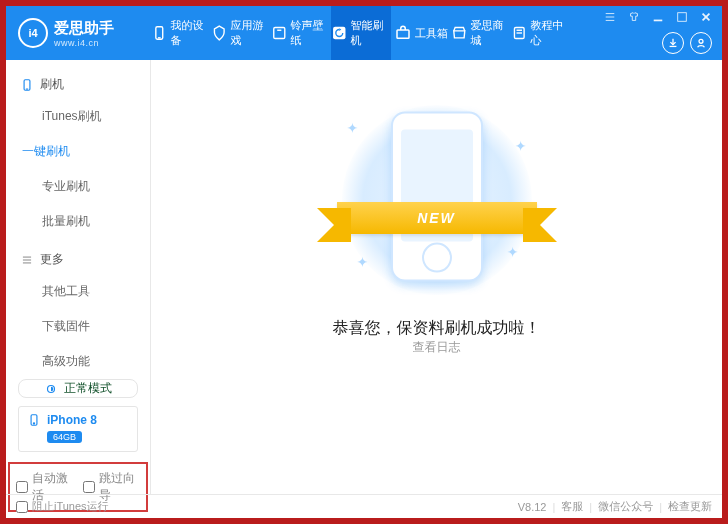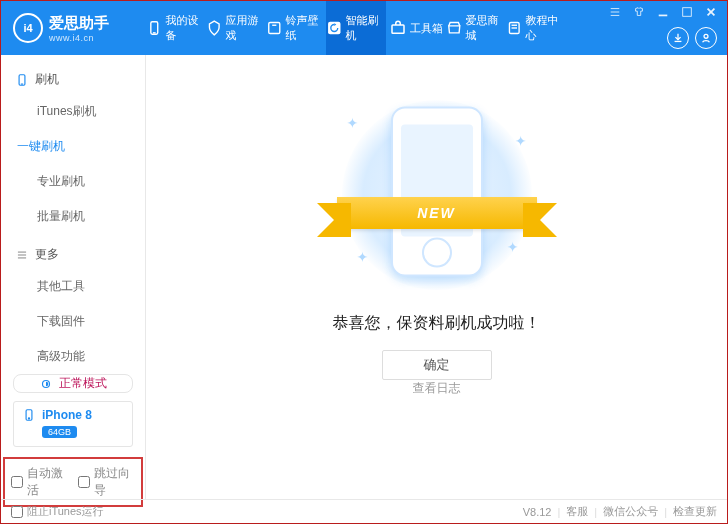--- a/index.html
+++ b/index.html
@@ -1,17 +1,17 @@
 <!DOCTYPE html>
 <html><head>
 <meta charset="utf-8">
 <style>
   * { margin: 0; padding: 0; box-sizing: border-box; }
   body { font-family: "Microsoft YaHei", Arial, sans-serif; font-size: 12px; color: #333; background: #fff; width: 728px; height: 524px; overflow: hidden; }
-  .wrap { width: 728px; height: 524px; display: flex; flex-direction: column; border: 1px solid #b91c1c; background: #fff; }
+  .wrap { width: 728px; height: 524px; display: flex; flex-direction: column; border: 6px solid #b91c1c; background: #fff; }
 
   
   .header { height: 54px; background: #1e8bf0; color: #fff; display: flex; align-items: center; position: relative; }
   .logo-block { display: flex; align-items: center; gap: 6px; padding: 0 12px; width: 145px; }
   .logo-circle { width: 30px; height: 30px; border-radius: 50%; border: 2px solid #fff; display: flex; align-items: center; justify-content: center; font-weight: bold; font-size: 11px; }
   .logo-text-cn { font-size: 15px; font-weight: bold; }
   .logo-text-url { font-size: 9px; opacity: 0.8; letter-spacing: 0.5px; }
 
   .topnav { display: flex; height: 100%; flex: 1; }
   .topnav-item { width: 60px; display: flex; flex-direction: row; align-items: center; justify-content: center; cursor: pointer; font-size: 11px; gap: 3px; }
@@ -28,21 +28,21 @@
   
   .body { flex: 1; display: flex; min-height: 0; }
 
   
   .sidebar { width: 145px; border-right: 1px solid #e8e8e8; display: flex; flex-direction: column; padding-top: 10px; background: #fff; }
   .sb-section-head { display: flex; align-items: center; gap: 6px; padding: 6px 14px; font-size: 12px; color: #555; }
   .sb-section-head svg { width: 14px; height: 14px; }
   .sb-item { padding: 9px 14px 9px 36px; font-size: 12px; color: #666; cursor: pointer; }
   .sb-item.active { color: #1e8bf0; padding-left: 16px; }
   .sb-spacer { flex: 1; }
-  .mode-box { margin: 0 12px 8px 12px; height: 28px; border: 1px solid #e5e5e5; border-radius: 8px; display:flex; align-items:center; justify-content:center; gap:6px; color:#be185d; font-size:12px; cursor:pointer; }
+  .mode-box { margin: 0 12px 8px 12px; height: 28px; border: 1px solid #e5e5e5; border-radius: 8px; display:flex; align-items:center; justify-content:center; gap:6px; color:#14532d; font-size:12px; cursor:pointer; }
   .mode-box svg { width: 14px; height: 14px; }
   .device-box { margin: 0 12px 10px 12px; border: 1px solid #e5e5e5; border-radius: 3px; padding: 6px 8px 8px 8px; }
   .device-line1 { display:flex; align-items:center; gap:6px; color:#1e8bf0; font-weight:bold; font-size:12px; }
   .device-line1 svg { width:14px; height:14px; }
   .capacity-badge { display:inline-block; background:#1e8bf0; color:#fff; font-size:9px; padding:1px 6px; border-radius:3px; margin-top:4px; margin-left:20px; }
   .redbox { border: 2px solid #d23c3c; padding: 6px 6px; display:flex; align-items:center; gap:10px; font-size:12px; color:#888; margin: 0 2px 4px 2px; }
   .redbox label { display:flex; align-items:center; gap:4px; cursor:pointer; }
   .redbox input { width:12px; height:12px; }
 
   
@@ -250,21 +250,20 @@
         <span class="sparkle" style="left:70px; bottom:40px;">✦</span>
         <span class="sparkle" style="right:68px; bottom:50px;">✦</span>
         <div class="phone">
             <div class="phone-screen"></div>
           </div>
         <div class="banner">
           <div class="ribbon">NEW</div>
         </div>
       </div>
       <div class="success-msg">恭喜您，保资料刷机成功啦！</div>
-      <button class="ok-btn">确定</button>
       <div class="view-log">查看日志</div>
     </div>
   </div>
 
   <div class="statusbar">
     <label>
       <input type="checkbox" style="">
       <span>阻止iTunes运行</span>
     </label>
     <div class="sb-right">

